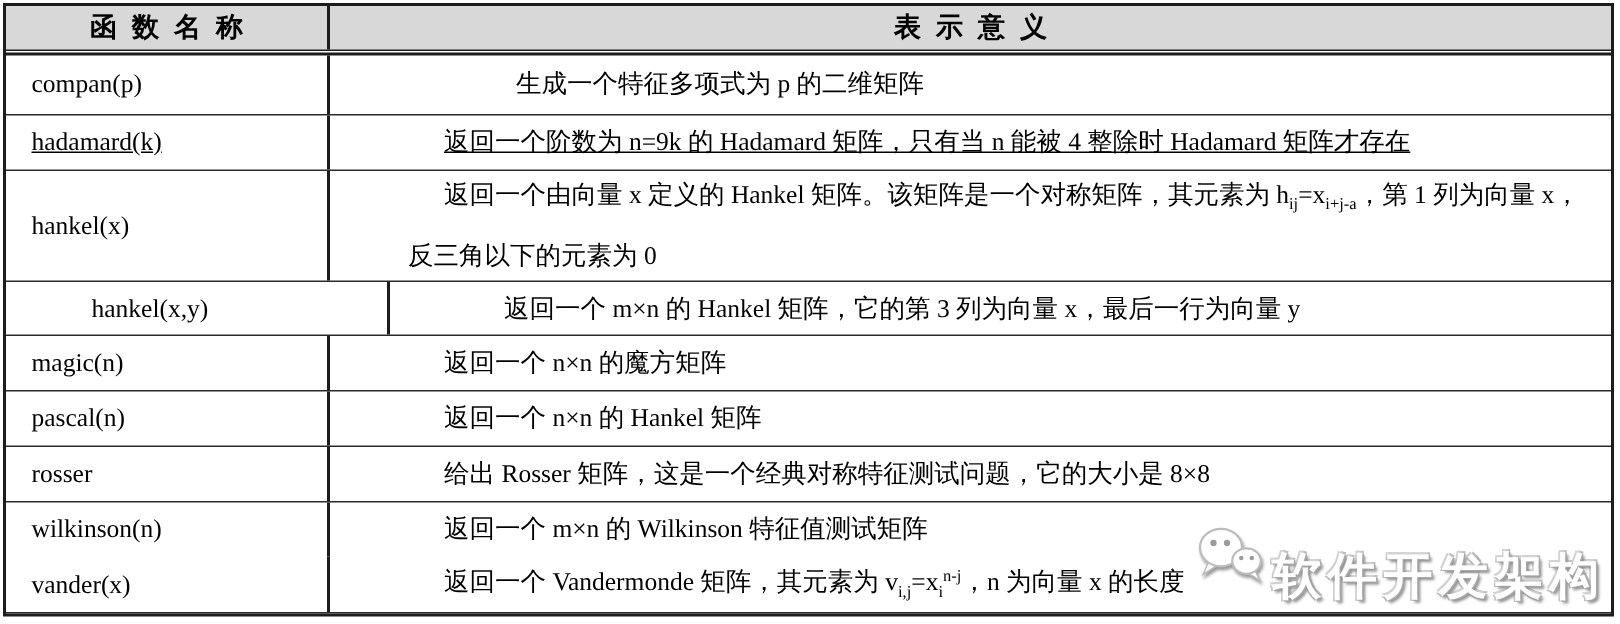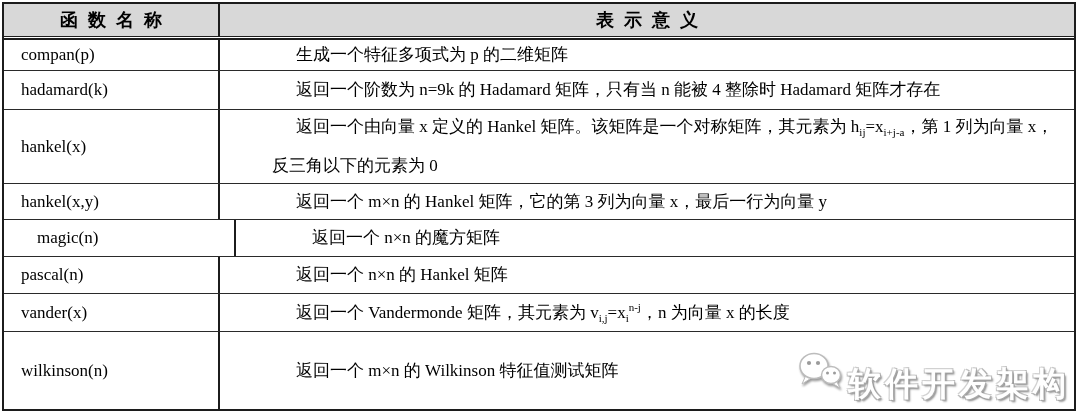--- a/index.html
+++ b/index.html
@@ -56,25 +56,25 @@
     flex: 0 0 auto;
   }
 
   
   .row {
     display: flex;
     border-bottom: 1px solid #2a2a2a;
     font-size: 17px;
   }
   .row.last { border-bottom: none; flex: 1; }
-  .rh1 { height: 31px; }
-  .rh2 { height: 39px; }
+  .rh1 { height: 45px; gap: 48px; }
+  .rh2 { height: 39px; text-decoration: underline; }
   .rh3 { height: 74px; }
-  .rh4 { height: 36px; }
-  .rh5 { height: 37px; padding-left: 16px; }
+  .rh4 { height: 36px; padding-left: 40px; }
+  .rh5 { height: 37px; }
   .rh6 { height: 37px; }
   .rh7 { height: 37px; }
   .rh8 { height: 38px; }
 
   .c1 {
     flex: 0 0 216px;
     border-right: 2px solid var(--border);
     display: flex; align-items: center;
     padding-left: 17px;
   }
@@ -177,36 +177,44 @@
 
     <div class="row rh6">
       <div class="c1">
           <span>pascal(n)</span>
         </div>
       <div class="c2">
           <span class="para">返回一个 n×n 的 Hankel 矩阵</span>
         </div>
     </div>
 
+    <div class="row rh7">
+      <div class="c1">
+          <span>rosser</span>
+        </div>
+      <div class="c2">
+          <span class="para">给出 Rosser 矩阵，这是一个经典对称特征测试问题，它的大小是 8×8</span>
+        </div>
+    </div>
+
+    <div class="row last">
+      <div class="c1">
+          <span>wilkinson(n)</span>
+        </div>
+      <div class="c2">
+          <span class="para">返回一个 m×n 的 Wilkinson 特征值测试矩阵</span>
+        </div>
+    </div>
 
     <div class="row rh8">
       <div class="c1">
           <span>vander(x)</span>
         </div>
       <div class="c2">
           <span class="para">返回一个 Vandermonde 矩阵，其元素为 v<sub>i,j</sub>=x<sub>i</sub><sup>n-j</sup>，n 为向量 x 的长度</span>
-        </div>
-    </div>
-
-    <div class="row last">
-      <div class="c1">
-          <span>wilkinson(n)</span>
-        </div>
-      <div class="c2">
-          <span class="para">返回一个 m×n 的 Wilkinson 特征值测试矩阵</span>
         </div>
     </div>
 
   </div>
 
   <div class="wm">
     <span class="wm-icon">
       <svg width="48" height="46" viewBox="0 0 48 46" xmlns="http://www.w3.org/2000/svg">
         <path d="M10 26 L6 35 L17 28 Z" fill="#ffffff" stroke="#bcbcbc" stroke-width="1"></path>
         <ellipse cx="18" cy="17" rx="14" ry="12.5" fill="#ffffff" stroke="#bcbcbc" stroke-width="1.5"></ellipse>

